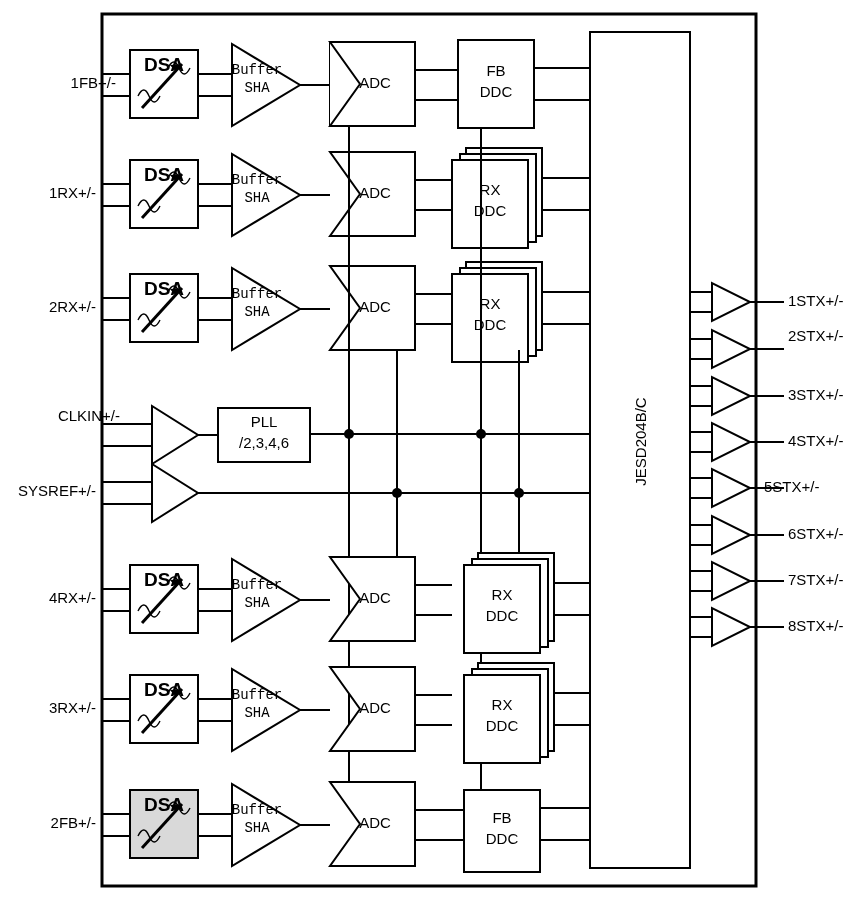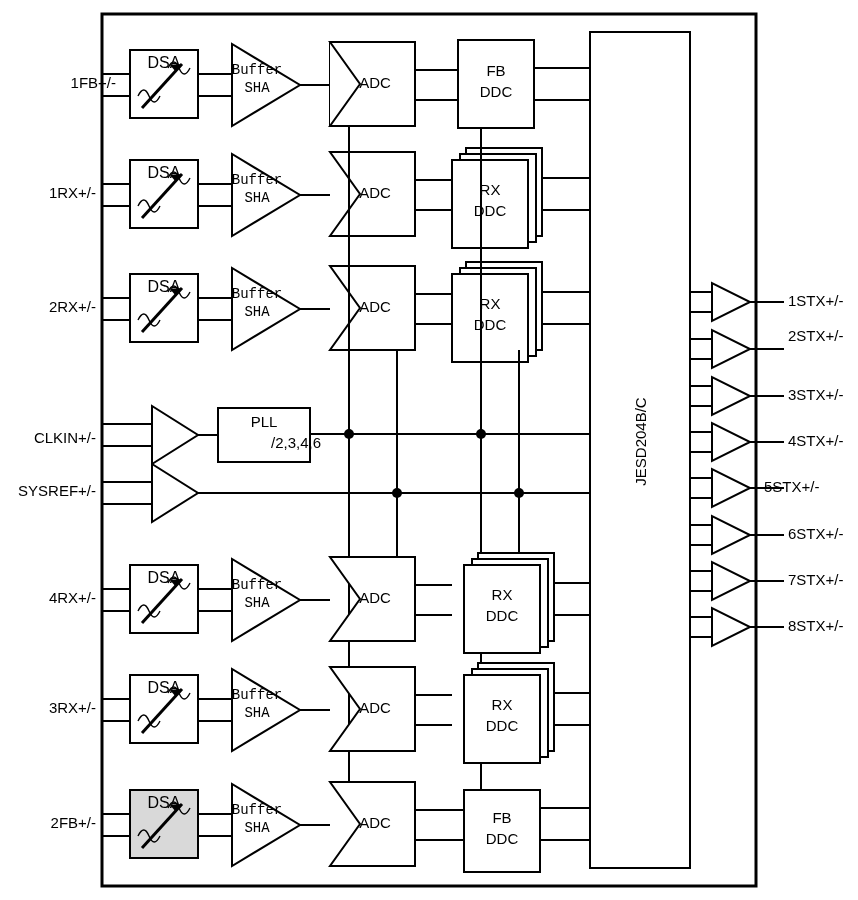--- a/index.html
+++ b/index.html
@@ -36,21 +36,22 @@
   .lbl.rt {
     text-align: left;
   }
   .port-label {
     font-size: 15px;
   }
   .blk-label {
     font-size: 15px;
   }
   .dsa-label {
-    font-size: 16px;
+    font-size: 19px;
+    font-weight: bold;
   }
   .amp-label {
     font-size: 14px;
     font-family: Liberation Mono, monospace;
   }
   .vert-label {
     position: absolute;
     font-size: 15px;
     color: #000;
     transform-origin: 50% 50%;
@@ -256,21 +257,21 @@
       <line x1="690" y1="637" x2="712" y2="637"></line>
       <path d="M712,608 L712,646 L750,627 Z" fill="#ffffff"></path>
       <line x1="750" y1="627" x2="784" y2="627"></line>
 
     </g>
   </svg>
 
   <div class="lbl left port-label" style="left:0px; top:75px; width:96px;margin-left:20px;">1FB+/-</div>
   <div class="lbl left port-label" style="left:0px; top:185px; width:96px;">1RX+/-</div>
   <div class="lbl left port-label" style="left:0px; top:299px; width:96px;">2RX+/-</div>
-  <div class="lbl left port-label" style="left:0px; top:430px; width:96px;">CLKIN+/-</div>
+  <div class="lbl left port-label" style="left:0px; top:408px; width:96px;padding-left:24px;">CLKIN+/-</div>
   <div class="lbl left port-label" style="left:0px; top:483px; width:96px;">SYSREF+/-</div>
   <div class="lbl left port-label" style="left:0px; top:590px; width:96px;">4RX+/-</div>
   <div class="lbl left port-label" style="left:0px; top:700px; width:96px;">3RX+/-</div>
   <div class="lbl left port-label" style="left:0px; top:815px; width:96px;">2FB+/-</div>
 
   <div class="lbl rt port-label" style="left:788px; top:293px; width:70px;">1STX+/-</div>
   <div class="lbl rt port-label" style="left:788px; top:328px; width:70px;">2STX+/-</div>
   <div class="lbl rt port-label" style="left:788px; top:387px; width:70px;">3STX+/-</div>
   <div class="lbl rt port-label" style="left:788px; top:433px; width:70px;">4STX+/-</div>
   <div class="lbl rt port-label" style="left:764px; top:479px; width:70px;">5STX+/-</div>
@@ -322,17 +323,17 @@
   <div class="lbl blk-label" style="left:464px; top:587px; width:76px;">RX</div>
   <div class="lbl blk-label" style="left:464px; top:608px; width:76px;">DDC</div>
 
   <div class="lbl blk-label" style="left:464px; top:697px; width:76px;">RX</div>
   <div class="lbl blk-label" style="left:464px; top:718px; width:76px;">DDC</div>
 
   <div class="lbl blk-label" style="left:464px; top:810px; width:76px;">FB</div>
   <div class="lbl blk-label" style="left:464px; top:831px; width:76px;">DDC</div>
 
   <div class="lbl blk-label" style="left:218px; top:414px; width:92px;">PLL</div>
-  <div class="lbl blk-label" style="left:218px; top:435px; width:92px;padding-left:32px;">/2,3,4,6</div>
+  <div class="lbl blk-label" style="left:218px; top:435px; width:92px;">/2,3,4,6</div>
 
   <div class="vert-label" style="left:540px; top:442px; width:200px; margin-left:0px; margin-top:-9px;">JESD204B/C</div>
 
 </div>
 
 </body></html>

